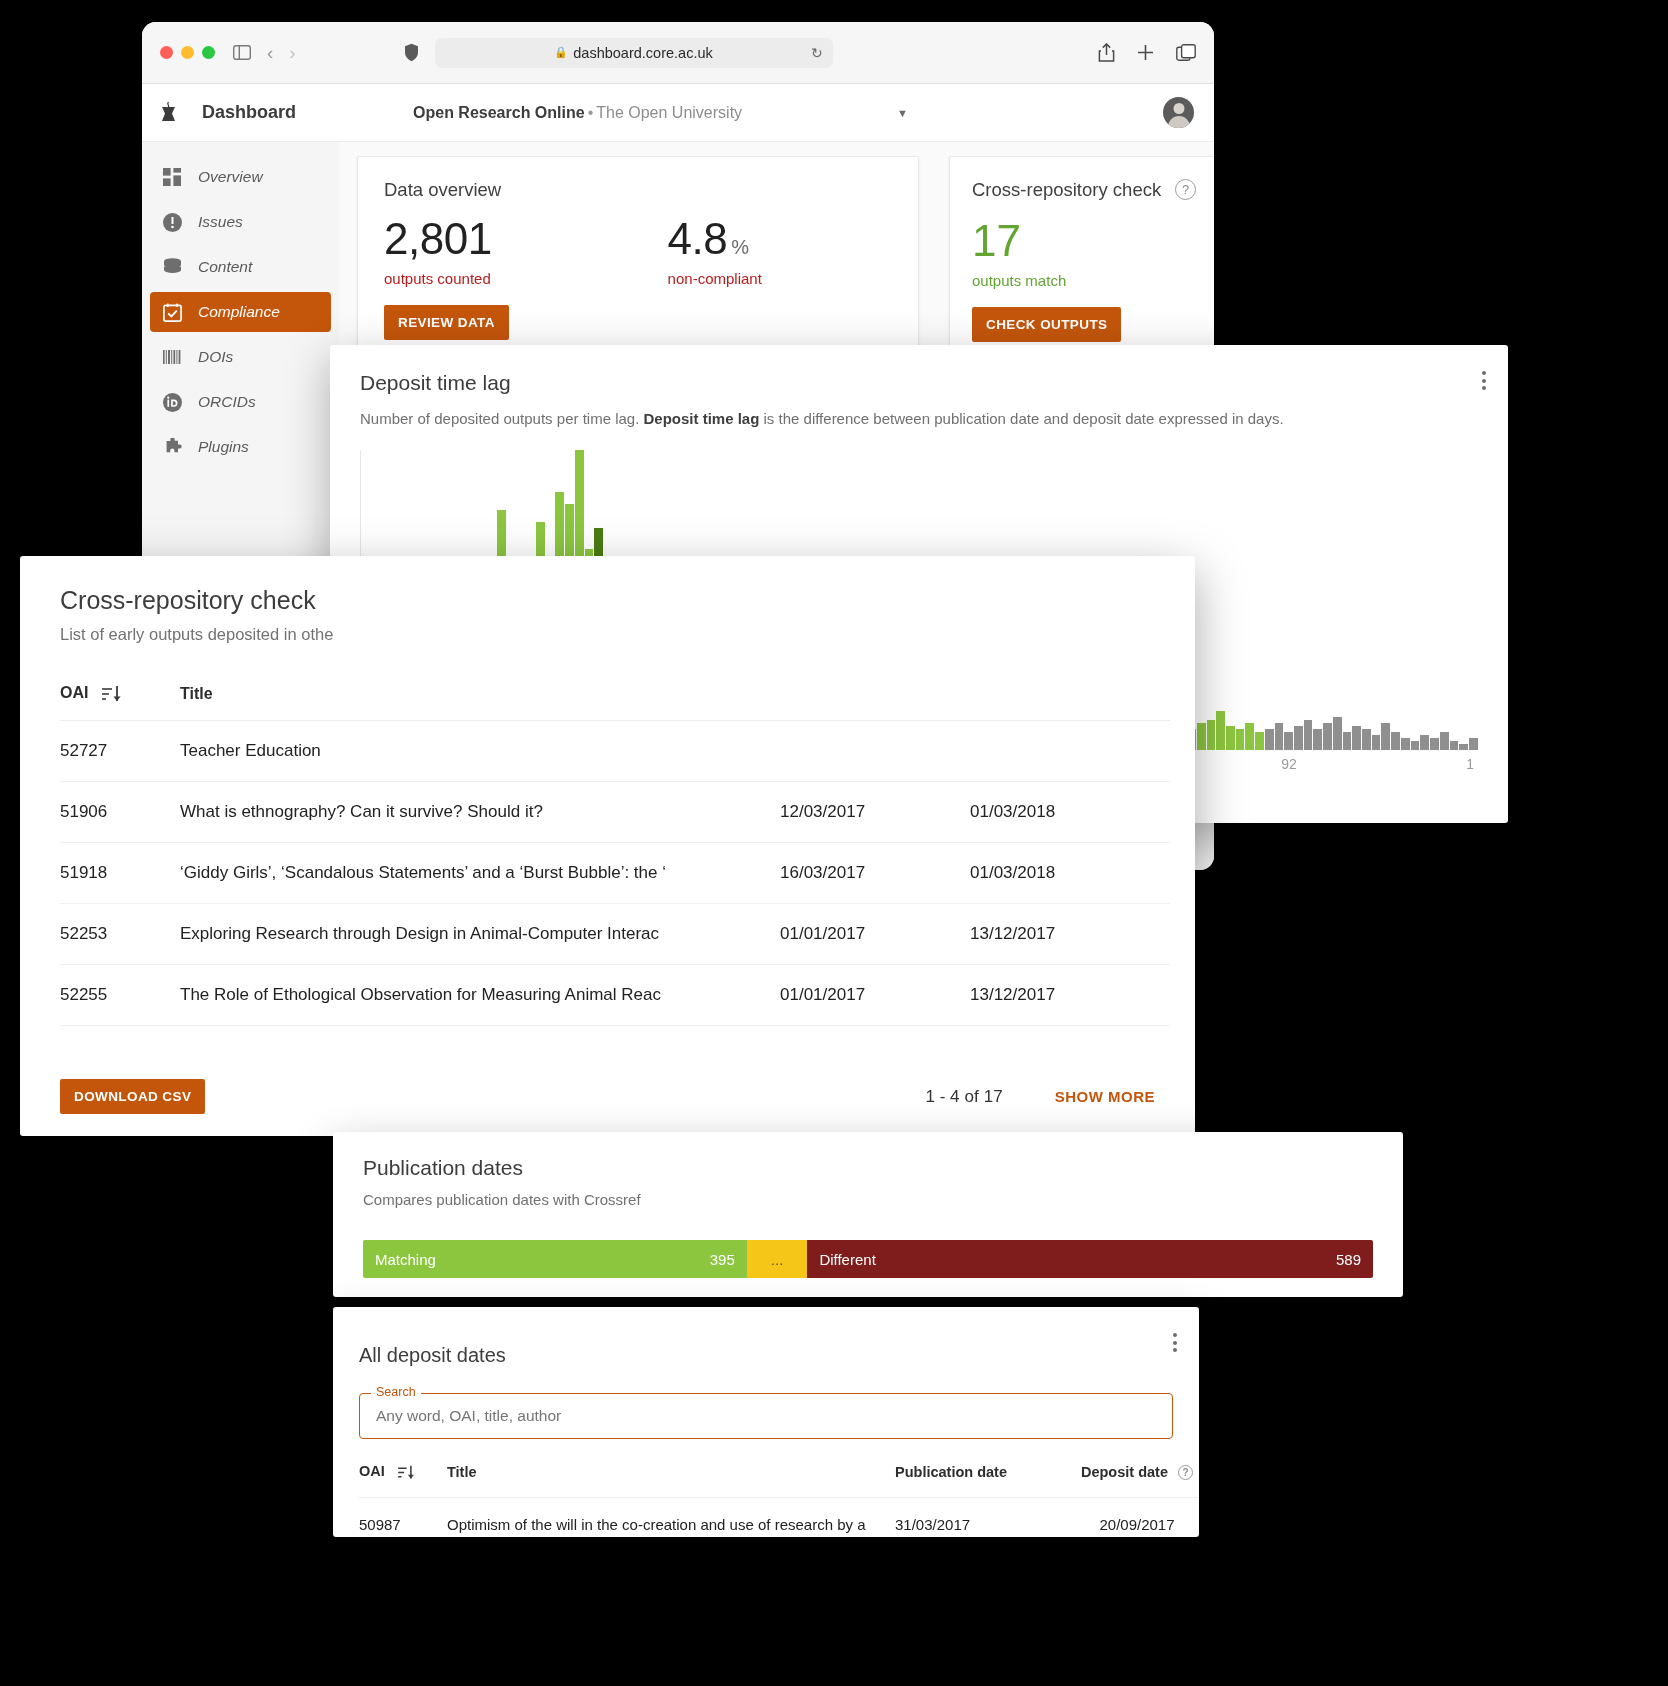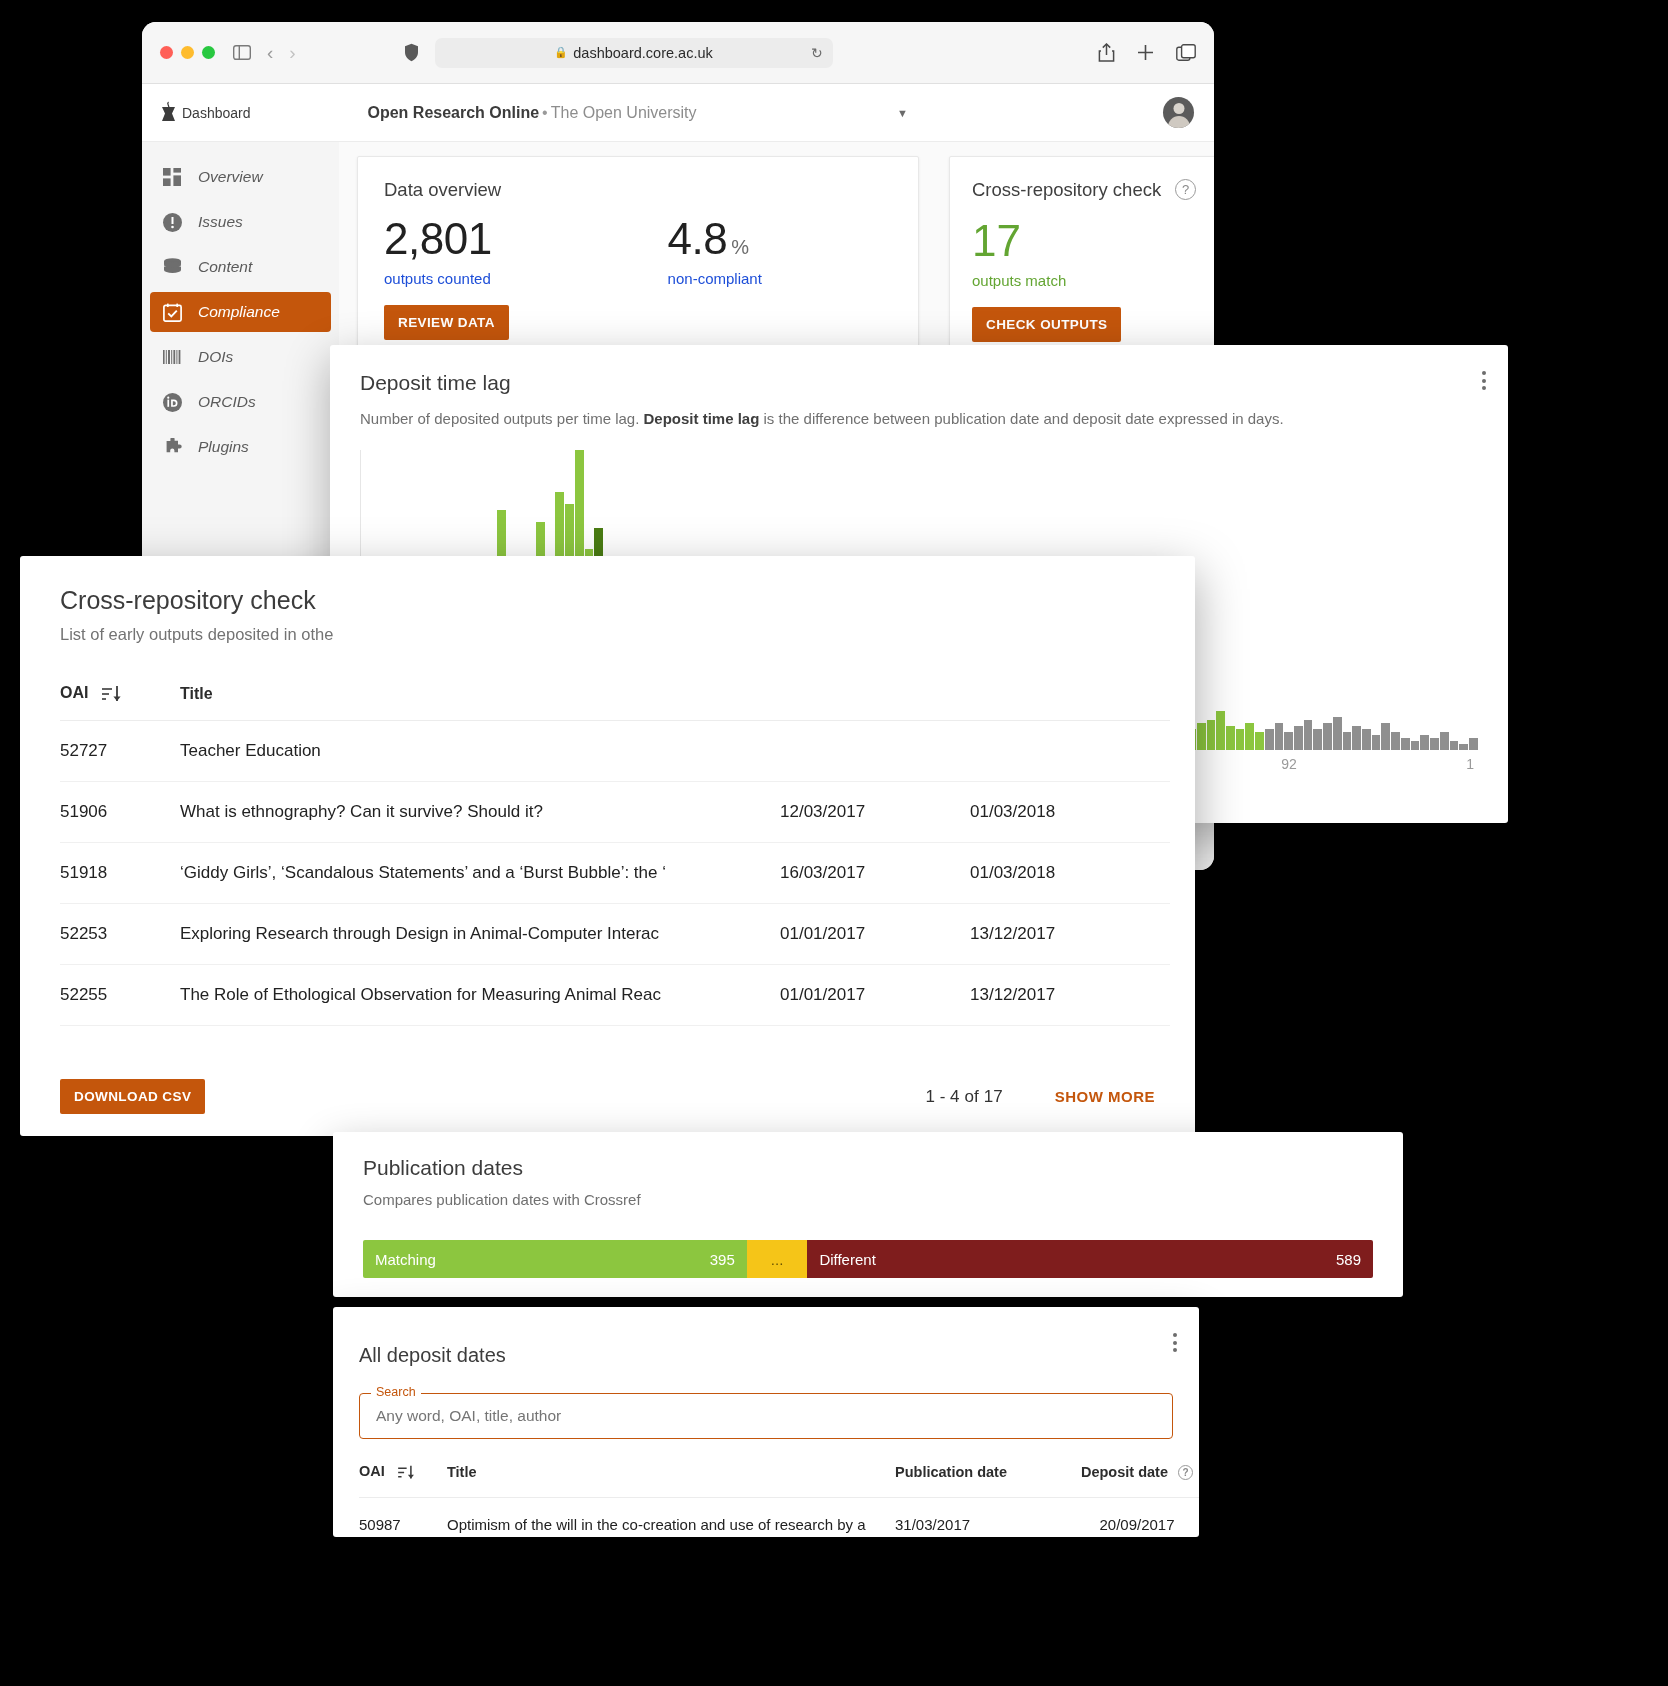--- a/index.html
+++ b/index.html
@@ -38,21 +38,21 @@
   }
   .urlbar .lock { margin-right: 5px; font-size: 11px; color: #4a4a4a; }
   .urlbar .reload { position: absolute; right: 10px; font-size: 14px; color: #6a6a6a; }
   .chrome-right { position: absolute; right: 18px; display: flex; gap: 22px; color: #4a4a4a; align-items: center; }
 
   
   .app-header {
     height: 58px; background: #fff; border-bottom: 1px solid #ececec;
     display: flex; align-items: center; padding: 0 18px; position: relative;
   }
-  .brand { display: flex; align-items: center; gap: 5px; font-size: 14px; color: #3c3c3c; }
+  .brand { display: flex; align-items: center; gap: 25px; font-size: 18px; color: #3c3c3c; font-weight: bold; }
   .repo-title { margin-left: 117px; font-size: 16px; color: #3c3c3c; }
   .repo-title .sep { color: #9a9a9a; margin: 0 3px; }
   .repo-title .org { color: #8d8d8d; }
   .repo-caret { position: absolute; left: 755px; color: #6b6b6b; font-size: 11px; }
   .avatar {
     position: absolute; right: 20px; width: 31px; height: 31px; border-radius: 50%;
     background: #5b5b5b; overflow: hidden;
   }
   .avatar .head { position: absolute; left: 50%; top: 6px; transform: translateX(-50%); width: 11px; height: 11px; border-radius: 50%; background: #d9d4cd; }
   .avatar .body { position: absolute; left: 50%; top: 19px; transform: translateX(-50%); width: 22px; height: 16px; border-radius: 11px 11px 0 0; background: #cfc9c1; }
@@ -72,21 +72,21 @@
   .card {
     background: #fff; border: 1px solid #e8e8e8; border-radius: 2px;
     box-shadow: 0 1px 3px rgba(0,0,0,.07);
   }
   .card-overview { width: 562px; height: 192px; padding: 22px 26px; }
   .card-cross { width: 268px; height: 192px; padding: 22px 22px; position: relative; }
   .card-title { font-size: 18.5px; color: #3f3f3f; }
   .metrics { display: flex; margin-top: 16px; }
   .metric { }
   .metric .big { font-size: 44px; color: #212121; line-height: 1; font-weight: 400; letter-spacing: -0.5px; }
-  .metric .sub { font-size: 15px; color: #1d4ed8; margin-top: 9px; }
+  .metric .sub { font-size: 15px; color: #b91c1c; margin-top: 9px; }
   .metric.pct { margin-left: 176px; }
   .metric .unit { font-size: 20px; color: #6c6c6c; margin-left: 4px; }
   .btn {
     display: inline-block; background: #c4560c; color: #fff; border: 0;
     font-size: 13.5px; font-weight: 700; letter-spacing: .4px; padding: 10px 14px;
     border-radius: 2px; cursor: pointer; font-family: inherit;
   }
   .card-overview .btn { margin-top: 18px; }
   .green-num { color: #63a532; font-size: 44px; line-height: 1; }
   .green-sub { color: #63a532; font-size: 15px; margin-top: 9px; }

